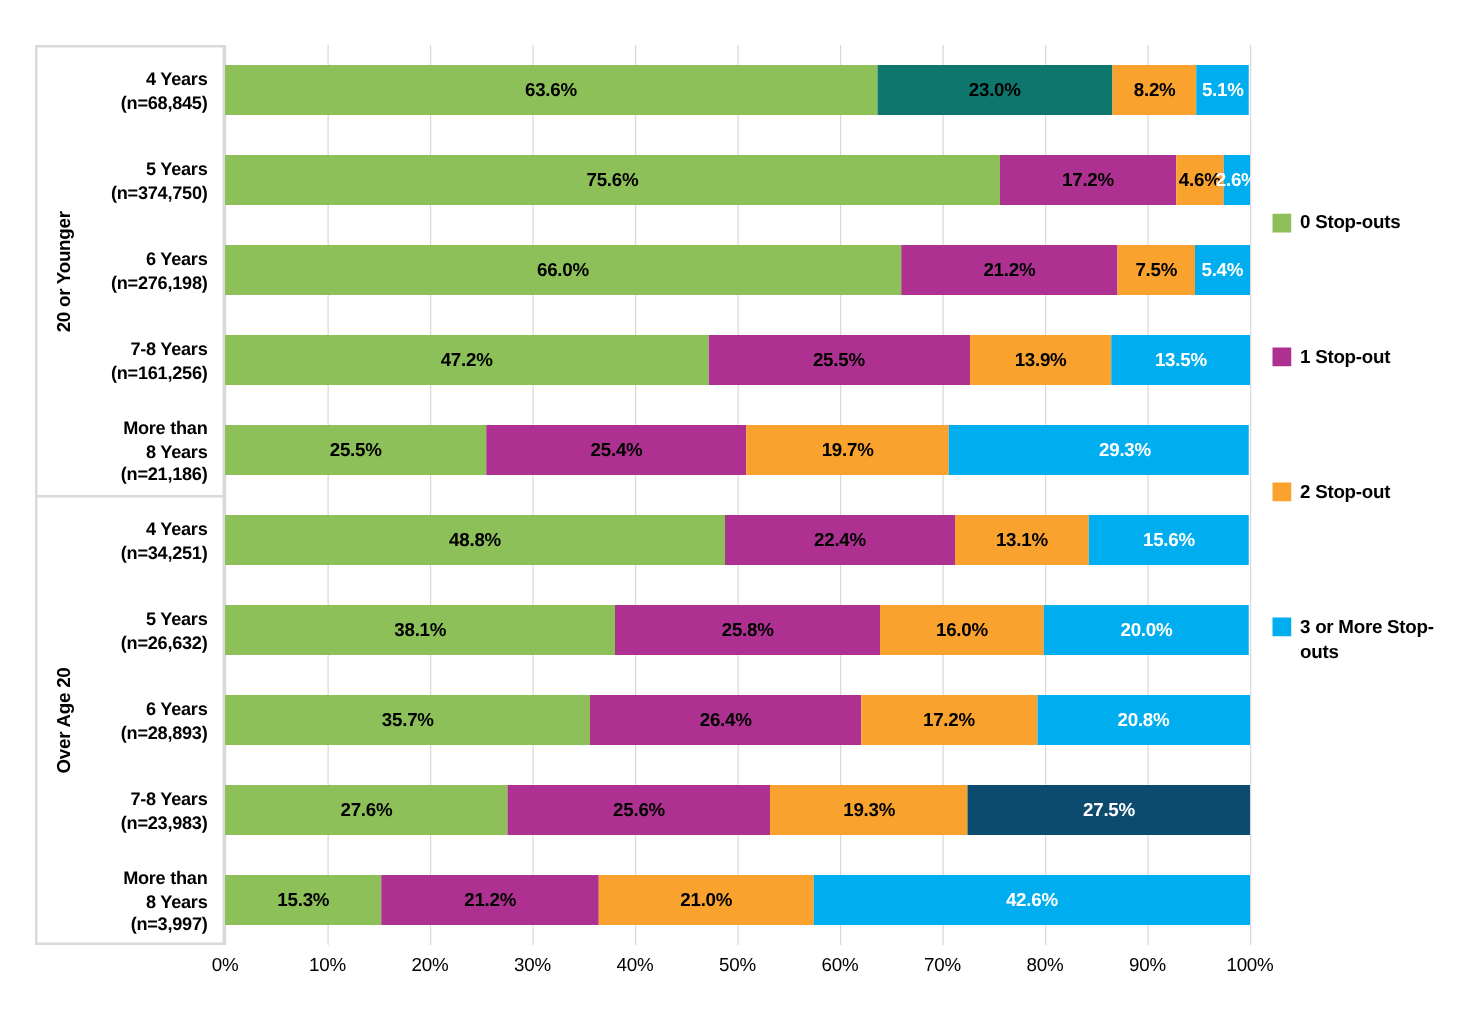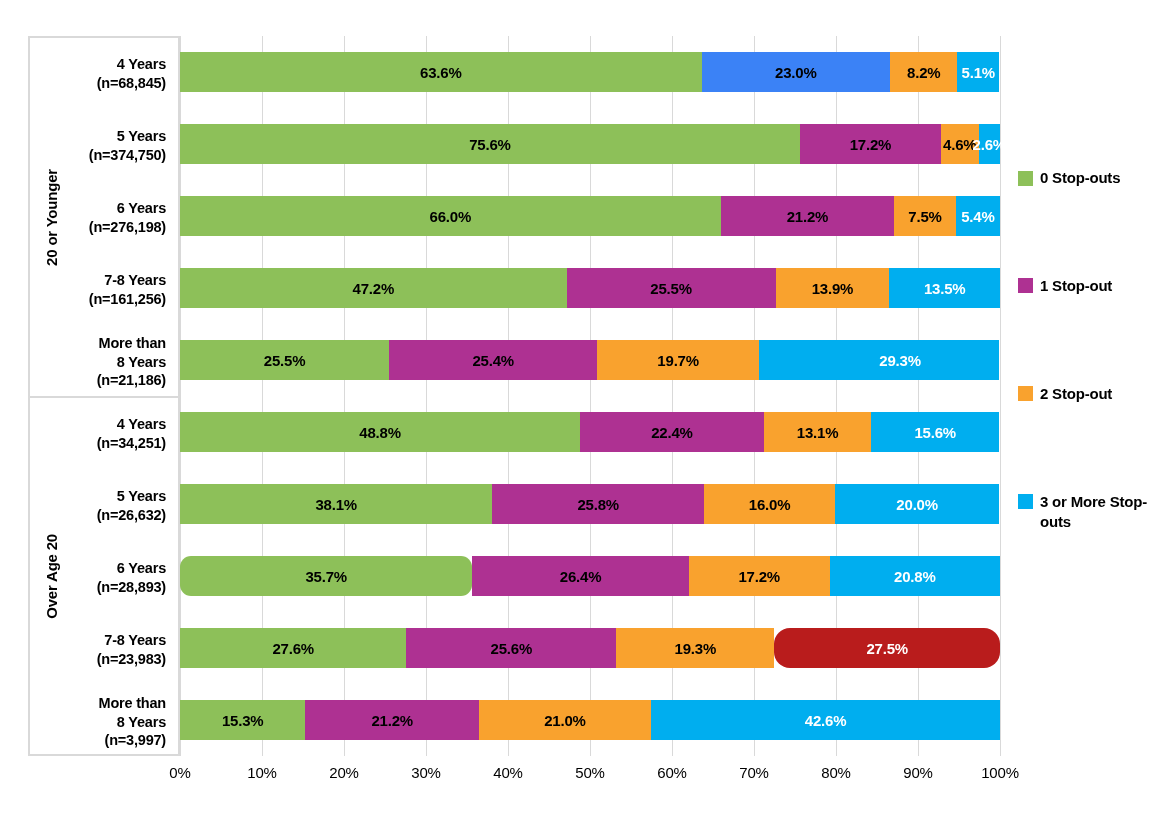--- a/index.html
+++ b/index.html
@@ -225,21 +225,21 @@
       <div class="gridline" style="left: 410px;"></div>
       <div class="gridline" style="left: 492px;"></div>
       <div class="gridline" style="left: 574px;"></div>
       <div class="gridline" style="left: 656px;"></div>
       <div class="gridline" style="left: 738px;"></div>
       <div class="gridline" style="left: 820px;"></div>
       <div class="bar-row" style="top: 16px; height: 40px;">
         <div class="seg dark" style="width: 63.6%; background: rgb(141, 192, 89);">
           <span class="seg-label">63.6%</span>
         </div>
-        <div class="seg dark" style="width: 23%; background: #3b82f6;">
+        <div class="seg dark" style="width: 23%; background: #0f766e;">
           <span class="seg-label">23.0%</span>
         </div>
         <div class="seg dark" style="width: 8.2%; background: rgb(249, 162, 46);">
           <span class="seg-label">8.2%</span>
         </div>
         <div class="seg light" style="width: 5.1%; background: rgb(0, 174, 239);">
           <span class="seg-label">5.1%</span>
         </div>
       </div>
       <div class="bar-row" style="top: 88px; height: 40px;">
@@ -320,21 +320,21 @@
           <span class="seg-label">25.8%</span>
         </div>
         <div class="seg dark" style="width: 16%; background: rgb(249, 162, 46);">
           <span class="seg-label">16.0%</span>
         </div>
         <div class="seg light" style="width: 20%; background: rgb(0, 174, 239);">
           <span class="seg-label">20.0%</span>
         </div>
       </div>
       <div class="bar-row" style="top: 520px; height: 40px;">
-        <div class="seg dark" style="width: 35.7%; background: rgb(141, 192, 89); border-radius: 11px;">
+        <div class="seg dark" style="width: 35.7%; background: rgb(141, 192, 89);">
           <span class="seg-label">35.7%</span>
         </div>
         <div class="seg dark" style="width: 26.4%; background: rgb(174, 49, 146);">
           <span class="seg-label">26.4%</span>
         </div>
         <div class="seg dark" style="width: 17.2%; background: rgb(249, 162, 46);">
           <span class="seg-label">17.2%</span>
         </div>
         <div class="seg light" style="width: 20.8%; background: rgb(0, 174, 239);">
           <span class="seg-label">20.8%</span>
@@ -343,21 +343,21 @@
       <div class="bar-row" style="top: 592px; height: 40px;">
         <div class="seg dark" style="width: 27.6%; background: rgb(141, 192, 89);">
           <span class="seg-label">27.6%</span>
         </div>
         <div class="seg dark" style="width: 25.6%; background: rgb(174, 49, 146);">
           <span class="seg-label">25.6%</span>
         </div>
         <div class="seg dark" style="width: 19.3%; background: rgb(249, 162, 46);">
           <span class="seg-label">19.3%</span>
         </div>
-        <div class="seg light" style="width: 27.5%; background: #b91c1c; border-radius: 16px;">
+        <div class="seg light" style="width: 27.5%; background: #0c4a6e;">
           <span class="seg-label">27.5%</span>
         </div>
       </div>
       <div class="bar-row" style="top: 664px; height: 40px;">
         <div class="seg dark" style="width: 15.3%; background: rgb(141, 192, 89);">
           <span class="seg-label">15.3%</span>
         </div>
         <div class="seg dark" style="width: 21.2%; background: rgb(174, 49, 146);">
           <span class="seg-label">21.2%</span>
         </div>

